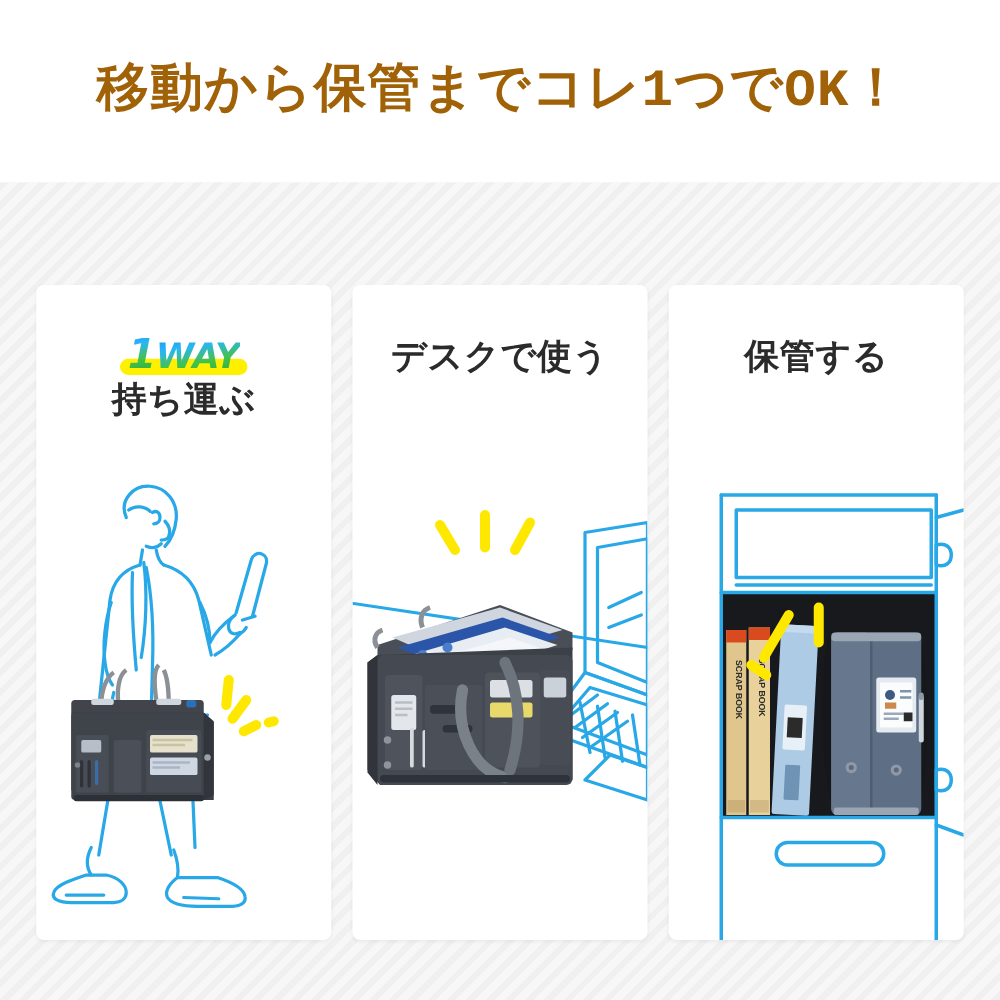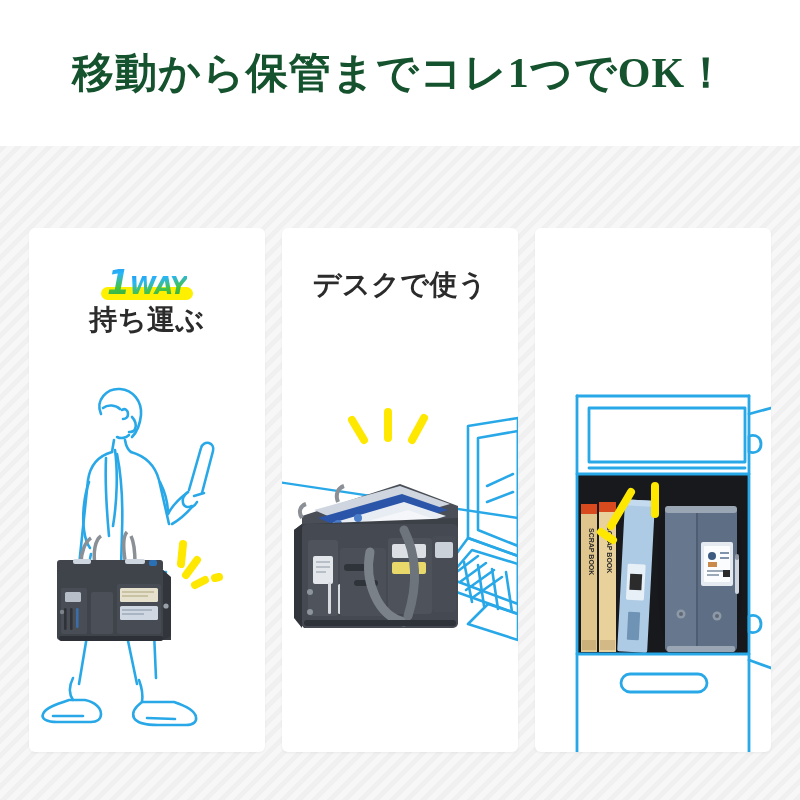--- a/index.html
+++ b/index.html
@@ -24,24 +24,24 @@
     position: absolute;
     top: 0; left: 0;
     width: 800px;
     height: 146px;
     background: #ffffff;
     display: flex;
     align-items: center;
     justify-content: center;
   }
   .page-title {
-    font-family: Liberation Serif, serif;
+    font-family: Liberation Mono, monospace;
     font-size: 42px;
     font-weight: bold;
-    color: #14532d;
+    color: #a16207;
     letter-spacing: 1px;
     line-height: 1;
     white-space: nowrap;
   }
 
   
   .stripe-bg {
     position: absolute;
     top: 146px; left: 0;
     width: 800px;
@@ -109,21 +109,21 @@
     font-style: italic;
     font-weight: bold;
     letter-spacing: -0.5px;
     background: linear-gradient(170deg, #2196f3 0%, #29b6f6 28%, #43c24a 62%, #2faa3c 100%);
     -webkit-background-clip: text;
     background-clip: text;
     color: transparent;
     -webkit-text-fill-color: transparent;
   }
   .way-num { font-size: 33px; }
-  .way-suffix { font-size: 24px; }
+  .way-suffix { font-size: 28px; }
 
   .card-title {
     font-family: "DejaVu Sans", "Liberation Sans", sans-serif;
     font-size: 28px;
     font-weight: bold;
     color: #2b2b2b;
     letter-spacing: 0.5px;
     white-space: nowrap;
   }
 
@@ -347,20 +347,21 @@
             <path d="M70 42 L82 62"></path>
             <path d="M106 34 L106 60"></path>
             <path d="M142 40 L130 62"></path>
           </g>
         </svg>
       </div>
     </div>
 
     <div class="card">
       <div class="card-head">
+        <div class="card-title">保管する</div>
       </div>
 
       <div class="illo">
         <svg viewBox="0 0 236 374" xmlns="http://www.w3.org/2000/svg">
 
           <rect x="42" y="96" width="172" height="180" fill="#17191c"></rect>
 
           <g>
             <rect x="46" y="126" width="16" height="148" fill="#e0c68d"></rect>
             <rect x="46" y="126" width="16" height="10" fill="#d94a1e"></rect>

